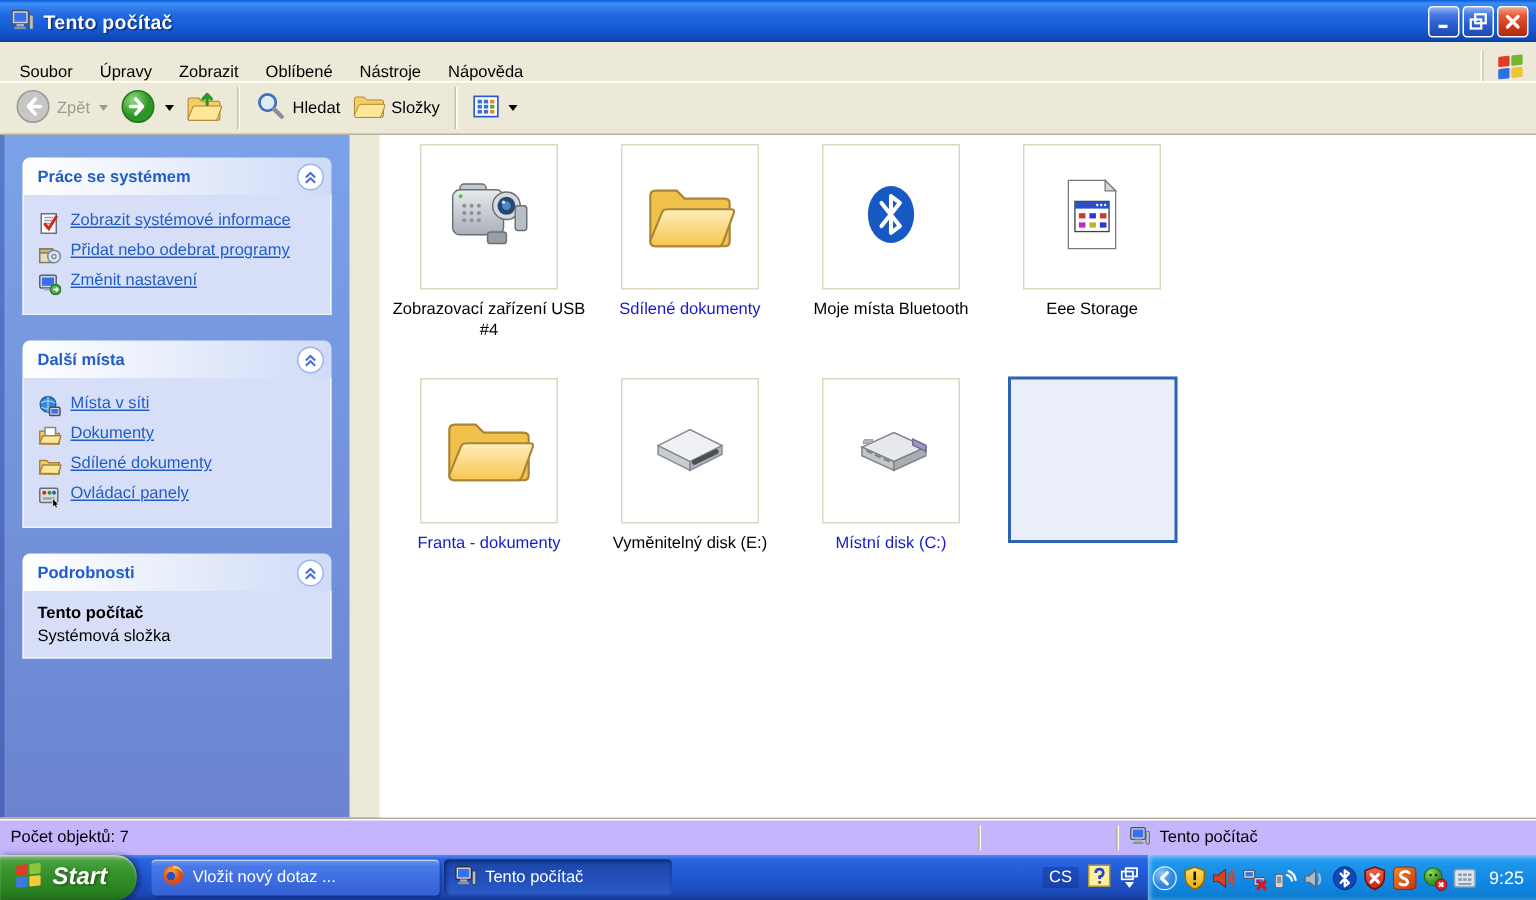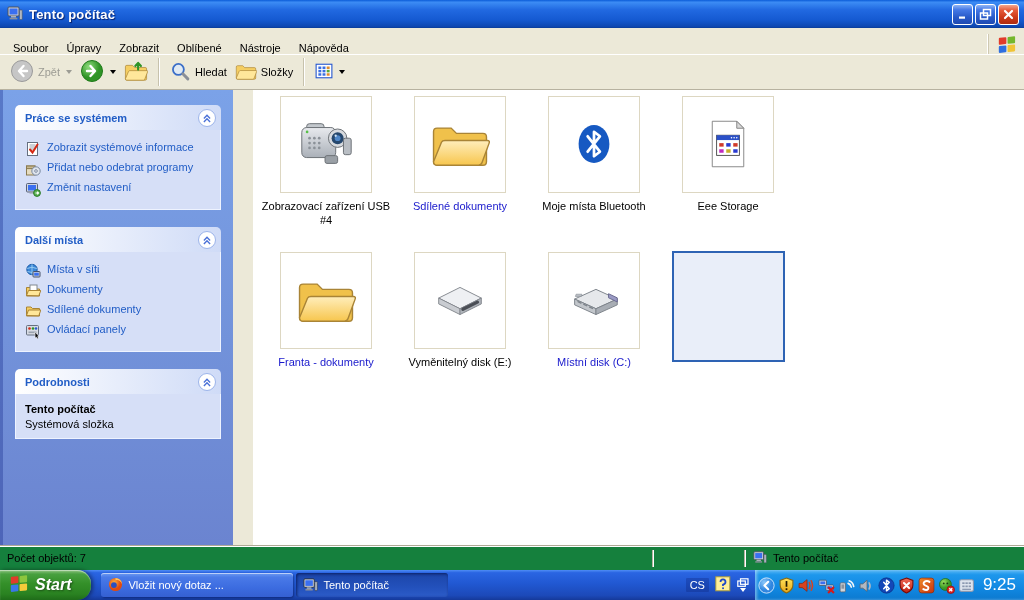--- a/index.html
+++ b/index.html
@@ -38,36 +38,36 @@
   .sidebar { width:233px; flex:none; padding:15px 12px 0 15px;
     background:linear-gradient(180deg,#7ba2e8 0%,#7292da 55%,#6b84d0 100%);
     box-shadow:inset 3px 0 0 rgba(22,44,140,.35); }
   .panel { margin-bottom:17px; }
   .panel-header { height:25px; background:linear-gradient(90deg,#ffffff 0%,#cfdbf7 100%);
     border-radius:5px 5px 0 0; display:flex; align-items:center; padding:0 5px 0 10px; cursor:pointer; }
   .panel-title { color:#215dc6; font-weight:bold; flex:1; }
   .chevron-btn { width:18px; height:18px; border-radius:50%; background:#fff; border:1px solid #9cb4ea;
     display:flex; align-items:center; justify-content:center; flex:none; }
   .panel-body { background:#d6dff7; border:1px solid #eef3ff; border-top:none; padding:7px 4px 8px 9px; }
-  .side-item { display:flex; align-items:flex-start; gap:6px; margin:4px 0; color:#215dc6; cursor:pointer; line-height:13px; }
+  .side-item { display:flex; align-items:flex-start; gap:6px; margin:4px 0; color:#215dc6; cursor:pointer; line-height:13px;text-decoration:underline; }
   .side-item .ico { width:16px; height:16px; flex:none; }
   .details-name { font-weight:bold; color:#000; margin:2px 0 3px; }
   .details-type { color:#000; }
 
   .main { flex:1; background:#fff; position:relative;padding-left:33px; }
   .icon-row { position:absolute; left:6px; display:flex; }
   .row1 { top:6px; } .row2 { top:162px; }
   .cell { width:134px; display:flex; flex-direction:column; align-items:center; cursor:pointer; }
   .thumb { width:92px; height:97px; background:#fff; border:1px solid #ddd7c2;
     display:flex; align-items:center; justify-content:center; }
   .thumb.selected-empty { width:113px; height:111px; background:#e9eef9; border:2px solid #2e63b4; margin-top:-1px; }
   .tile-label { margin-top:6px; text-align:center; line-height:14px; max-width:130px; }
 
   
-  .statusbar { height:25px; flex:none; background:#15803d; border-top:1px solid #aeaa96;
+  .statusbar { height:25px; flex:none; background:#c4b5fd; border-top:1px solid #aeaa96;
     box-shadow:inset 0 1px 0 #fff; display:flex; align-items:center; }
   .sb-cell { height:100%; display:flex; align-items:center; padding:0 7px; }
   .sb-left { width:652px; } .sb-mid { width:90px; } .sb-right { flex:1; gap:6px; }
   .sb-div { width:2px; height:17px; border-left:1px solid #b7b2a0; border-right:1px solid #fff; }
 
   
   .taskbar { height:30px; flex:none; display:flex; align-items:center;
     background:linear-gradient(180deg,#4f8df5 0%,#2a65e2 9%,#2158d2 45%,#1c49b8 85%,#15399a 100%); }
   .start-btn { height:30px; padding:0 20px 0 9px; display:flex; align-items:center; gap:6px;
     background:linear-gradient(180deg,#8cc27f 0%,#48a03f 14%,#349029 45%,#2a8221 80%,#1f6c19 100%);
@@ -84,21 +84,21 @@
     box-shadow:inset 1px 1px 3px rgba(0,10,60,.65); }
   .lang { display:flex; align-items:center; gap:6px; margin-left:auto; color:#fff; padding-right:6px; }
   .lang-cs { padding:1px 4px; background:rgba(10,30,110,.28); border-radius:1px; }
   .lang-opts { display:flex; flex-direction:column; align-items:center; gap:1px; }
   .tiny-tri { width:0; height:0; border-left:3px solid transparent; border-right:3px solid transparent;
     border-top:4px solid #fff; }
   .tray { height:30px; display:flex; align-items:center; gap:3px; padding:0 8px 0 3px;
     background:linear-gradient(180deg,#55b6f5 0%,#1e97ec 16%,#1188e2 60%,#0c79cf 100%);
     box-shadow:inset 2px 0 3px rgba(255,255,255,.4); }
   .tray-icon { width:17px; height:17px; flex:none; cursor:pointer; }
-  .clock { color:#fff; margin-left:5px; font-size:17px; }
+  .clock { color:#fff; margin-left:5px; font-size:12px; }
 </style>
 </head>
 <body>
 
 <div class="window">
 
   <div class="titlebar">
     <span>
       <svg width="16" height="16" viewBox="0 0 16 16">
           <rect x="1" y="2" width="11" height="9" rx="1" fill="#cdd2da" stroke="#4a5260"></rect>

